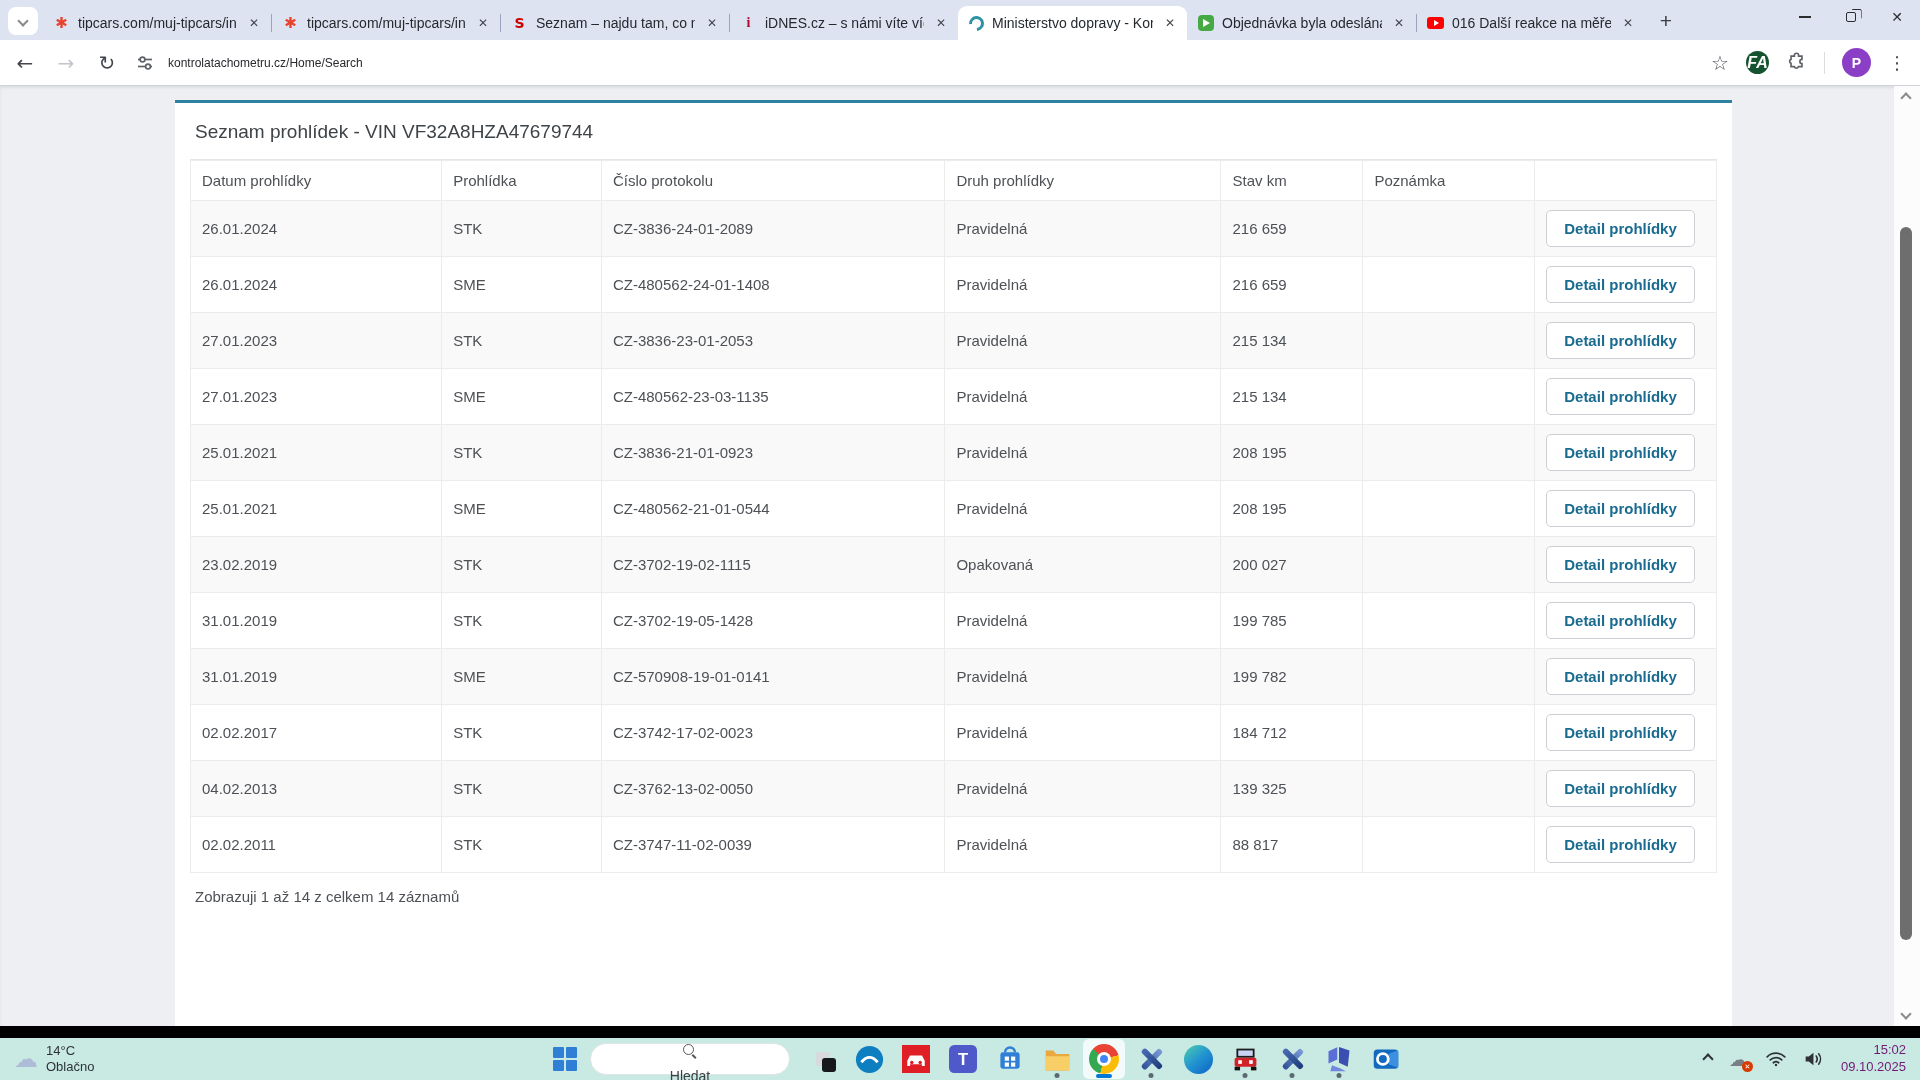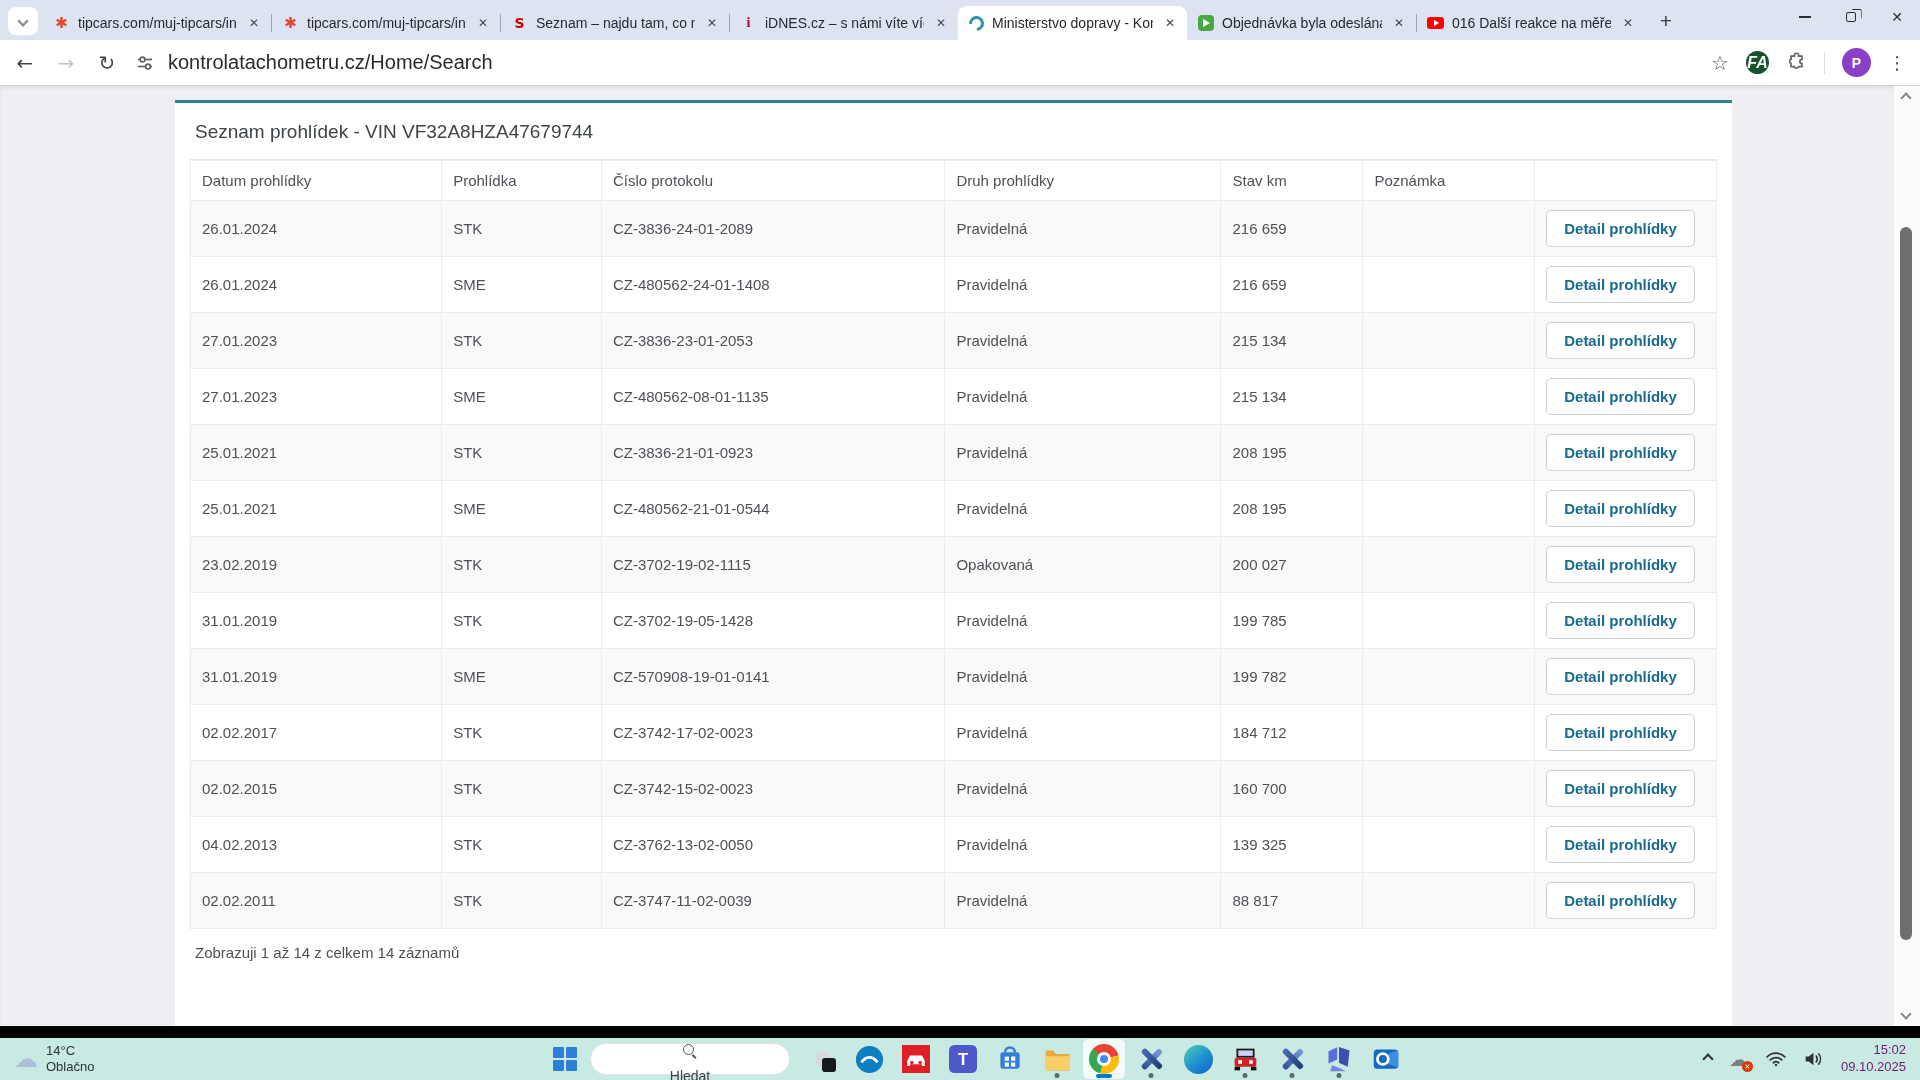--- a/index.html
+++ b/index.html
@@ -30,21 +30,21 @@
   .win-btn { width:46px; height:34px; display:flex; align-items:center; justify-content:center; color:#2b2d31; font-size:14px; }
   .ic-minimize { width:12px; height:1.6px; background:#2b2d31; display:inline-block; }
   .ic-restore { position:relative; width:10px; height:10px; border:1.3px solid #2b2d31; border-radius:2px; display:inline-block; }
   .ic-restore::before { content:""; position:absolute; top:-4px; left:2.6px; width:10px; height:10px; border:1.3px solid #2b2d31; border-radius:2px; clip-path:polygon(22% 0,100% 0,100% 78%,78% 78%,78% 22%,22% 22%); }
 
   
   .toolbar { position:absolute; top:40px; left:0; right:0; height:46px; background:#fff; display:flex; align-items:center; gap:15px; padding:0 14px 0 12px; border-bottom:1px solid #cfd3d9; }
   .nav-ic { width:26px; display:flex; justify-content:center; font-size:20px; color:#43464b; font-family:"DejaVu Sans",sans-serif; }
   .nav-ic.disabled { color:#c2c6cc; }
   .omnibox { display:flex; align-items:center; gap:13px; flex:1; min-width:0; }
-  .url-text { font-size:20px; color:#27292d; white-space:nowrap; }
+  .url-text { font-size:12px; color:#27292d; white-space:nowrap; }
   .toolbar-right { margin-left:auto; display:flex; align-items:center; gap:17px; }
   .star-ic { font-size:20px; color:#55585e; font-family:"DejaVu Sans",sans-serif; }
   .ext-badge { width:23px; height:23px; border-radius:50%; background:#14532d; color:#fff; font-size:16px; font-weight:bold; display:flex; align-items:center; justify-content:center;font-style:italic; }
   .tb-sep { width:1px; height:22px; background:#dadce0; }
   .avatar { width:29px; height:29px; border-radius:50%; background:#8b3fc6; color:#fff; font-size:14px; font-weight:bold; display:flex; align-items:center; justify-content:center; }
   .kebab { font-size:18px; color:#43464b; }
 
   
   .content { position:absolute; top:86px; left:0; right:0; height:940px; background:#edeff2; box-shadow:inset 0 2px 3px rgba(0,0,0,.07); }
   .card { position:absolute; left:175px; width:1557px; top:14px; bottom:0; background:#fff; border-top:3px solid #2e81a0; padding:0 15px; }
@@ -237,21 +237,21 @@
       <td>Pravidelná</td>
       <td class="c-km">215 134</td>
       <td></td>
       <td class="c-act">
         <button class="detail-btn">Detail prohlídky</button>
       </td>
     </tr>
             <tr>
       <td>27.01.2023</td>
       <td>SME</td>
-      <td>CZ-480562-08-01-1135</td>
+      <td>CZ-480562-23-03-1135</td>
       <td>Pravidelná</td>
       <td class="c-km">215 134</td>
       <td></td>
       <td class="c-act">
         <button class="detail-btn">Detail prohlídky</button>
       </td>
     </tr>
             <tr>
       <td>25.01.2021</td>
       <td>STK</td>
@@ -306,31 +306,20 @@
       <td class="c-act">
         <button class="detail-btn">Detail prohlídky</button>
       </td>
     </tr>
             <tr>
       <td>02.02.2017</td>
       <td>STK</td>
       <td>CZ-3742-17-02-0023</td>
       <td>Pravidelná</td>
       <td class="c-km">184 712</td>
-      <td></td>
-      <td class="c-act">
-        <button class="detail-btn">Detail prohlídky</button>
-      </td>
-    </tr>
-            <tr>
-      <td>02.02.2015</td>
-      <td>STK</td>
-      <td>CZ-3742-15-02-0023</td>
-      <td>Pravidelná</td>
-      <td class="c-km">160 700</td>
       <td></td>
       <td class="c-act">
         <button class="detail-btn">Detail prohlídky</button>
       </td>
     </tr>
             <tr>
       <td>04.02.2013</td>
       <td>STK</td>
       <td>CZ-3762-13-02-0050</td>
       <td>Pravidelná</td>

